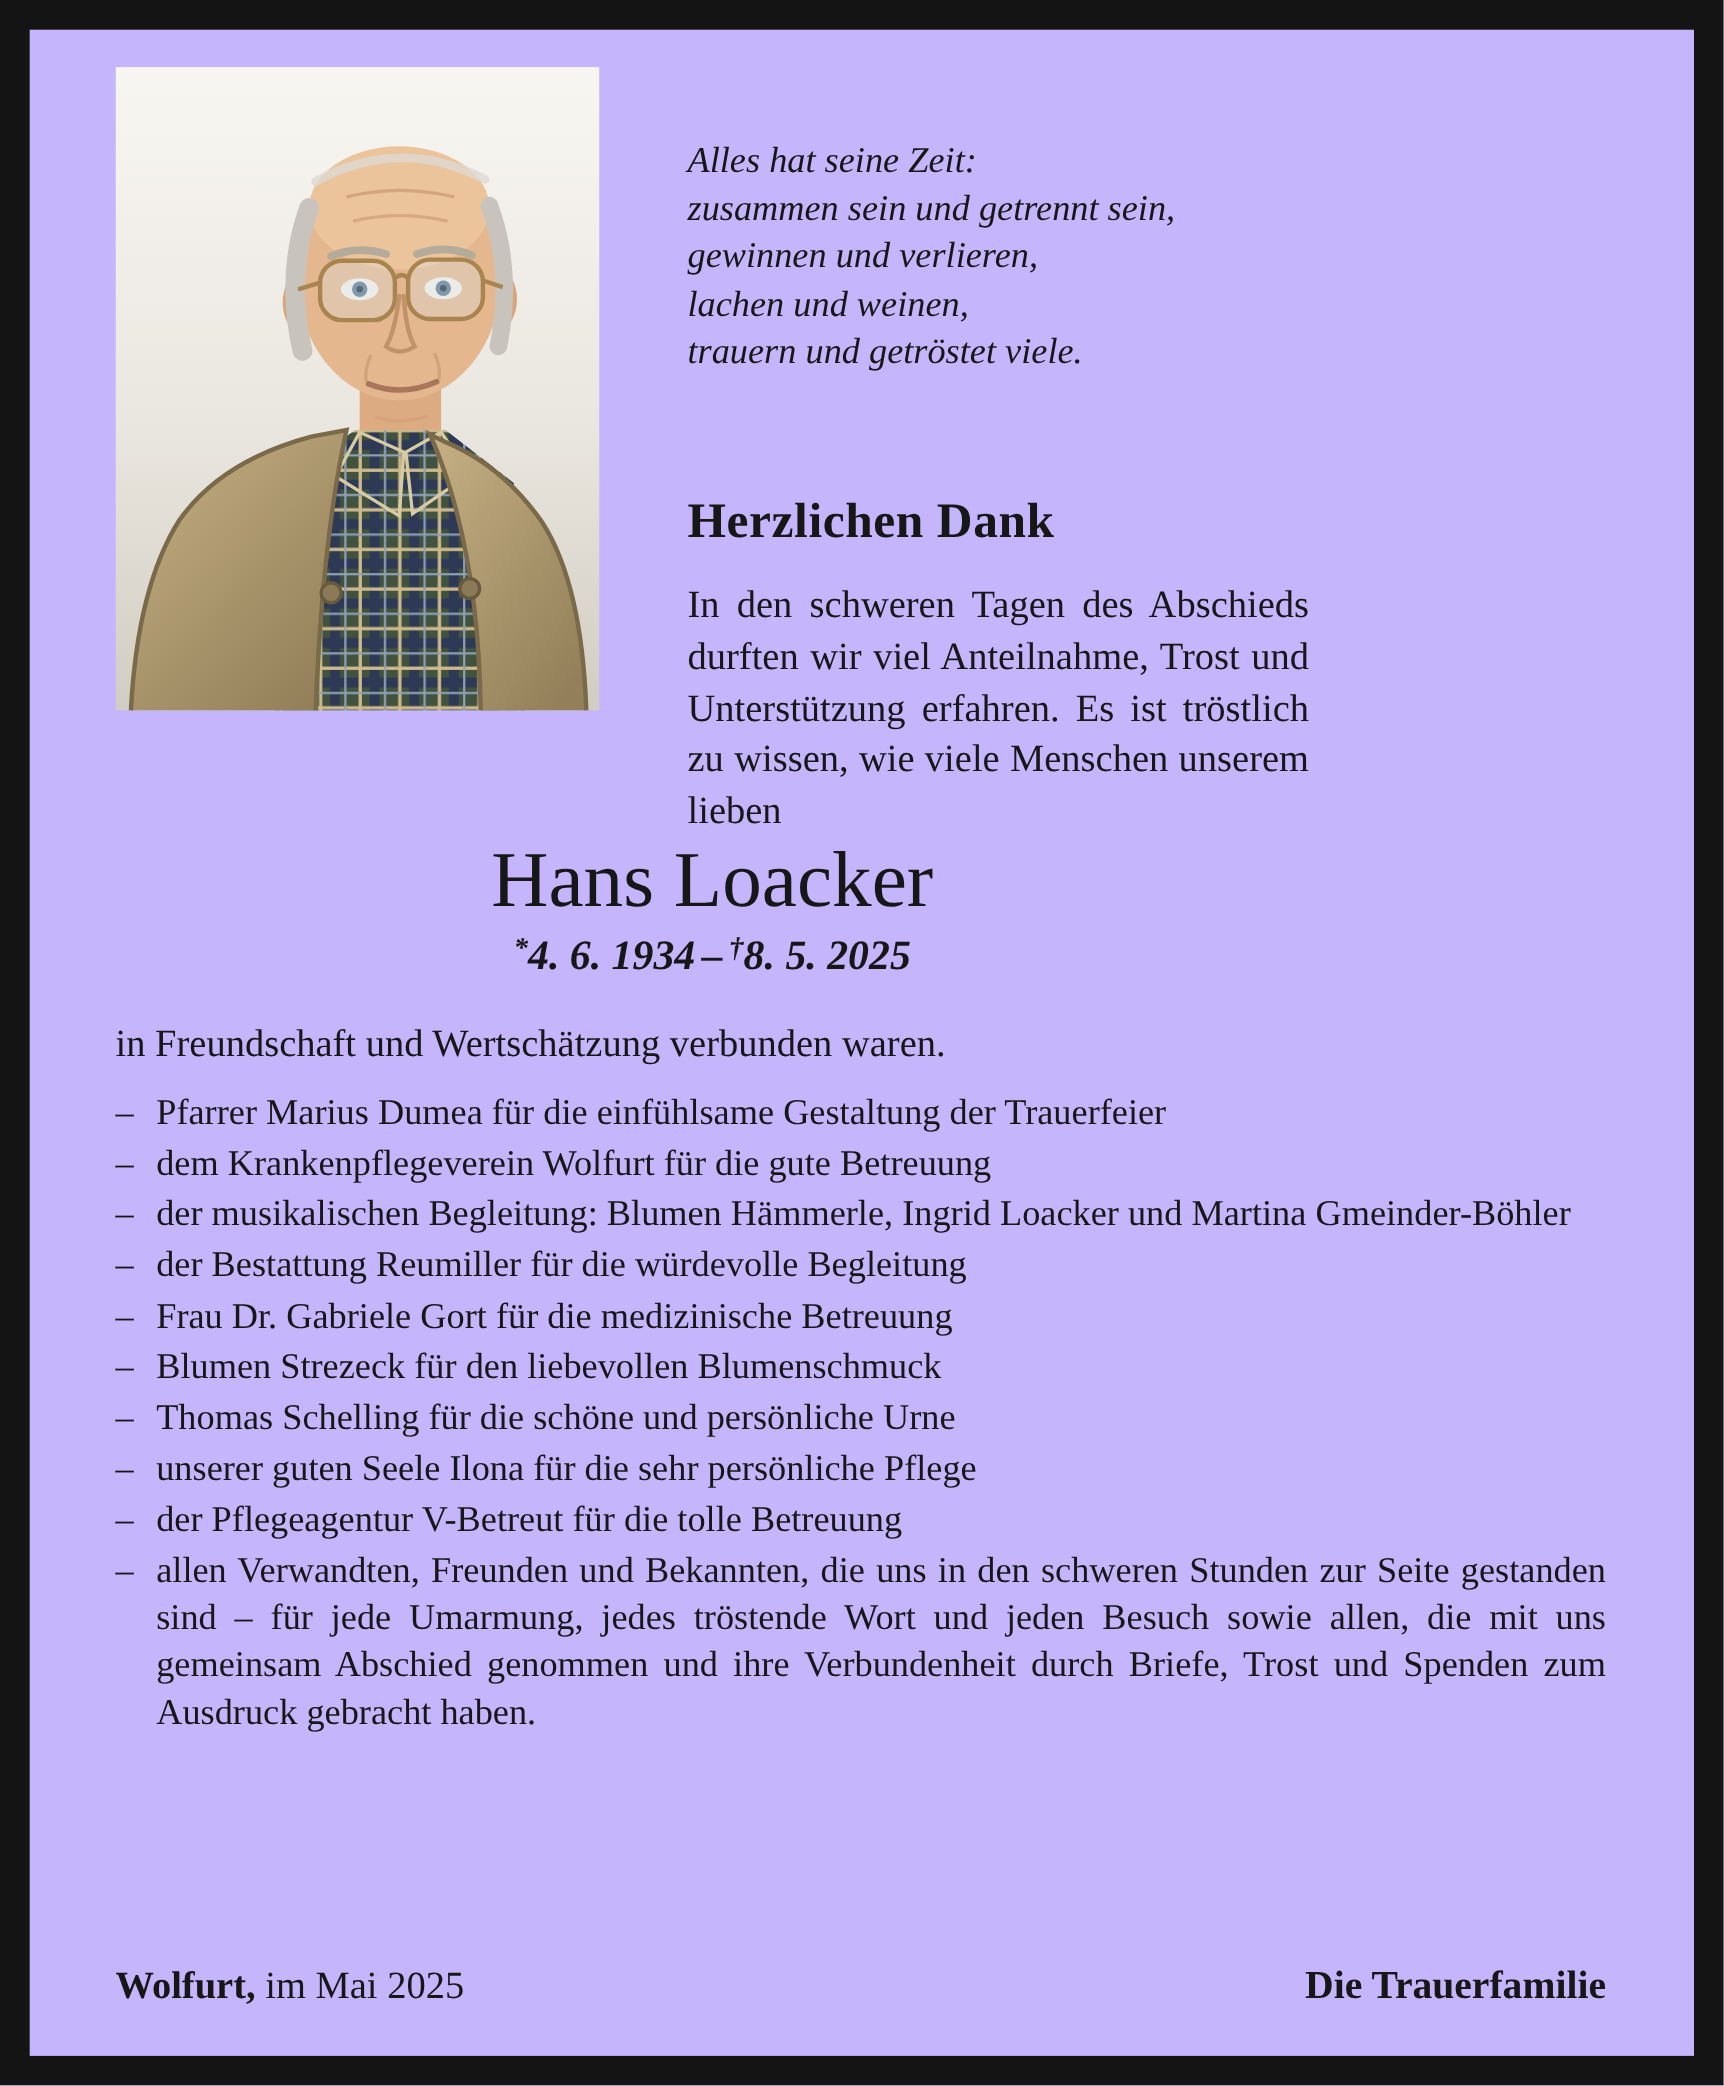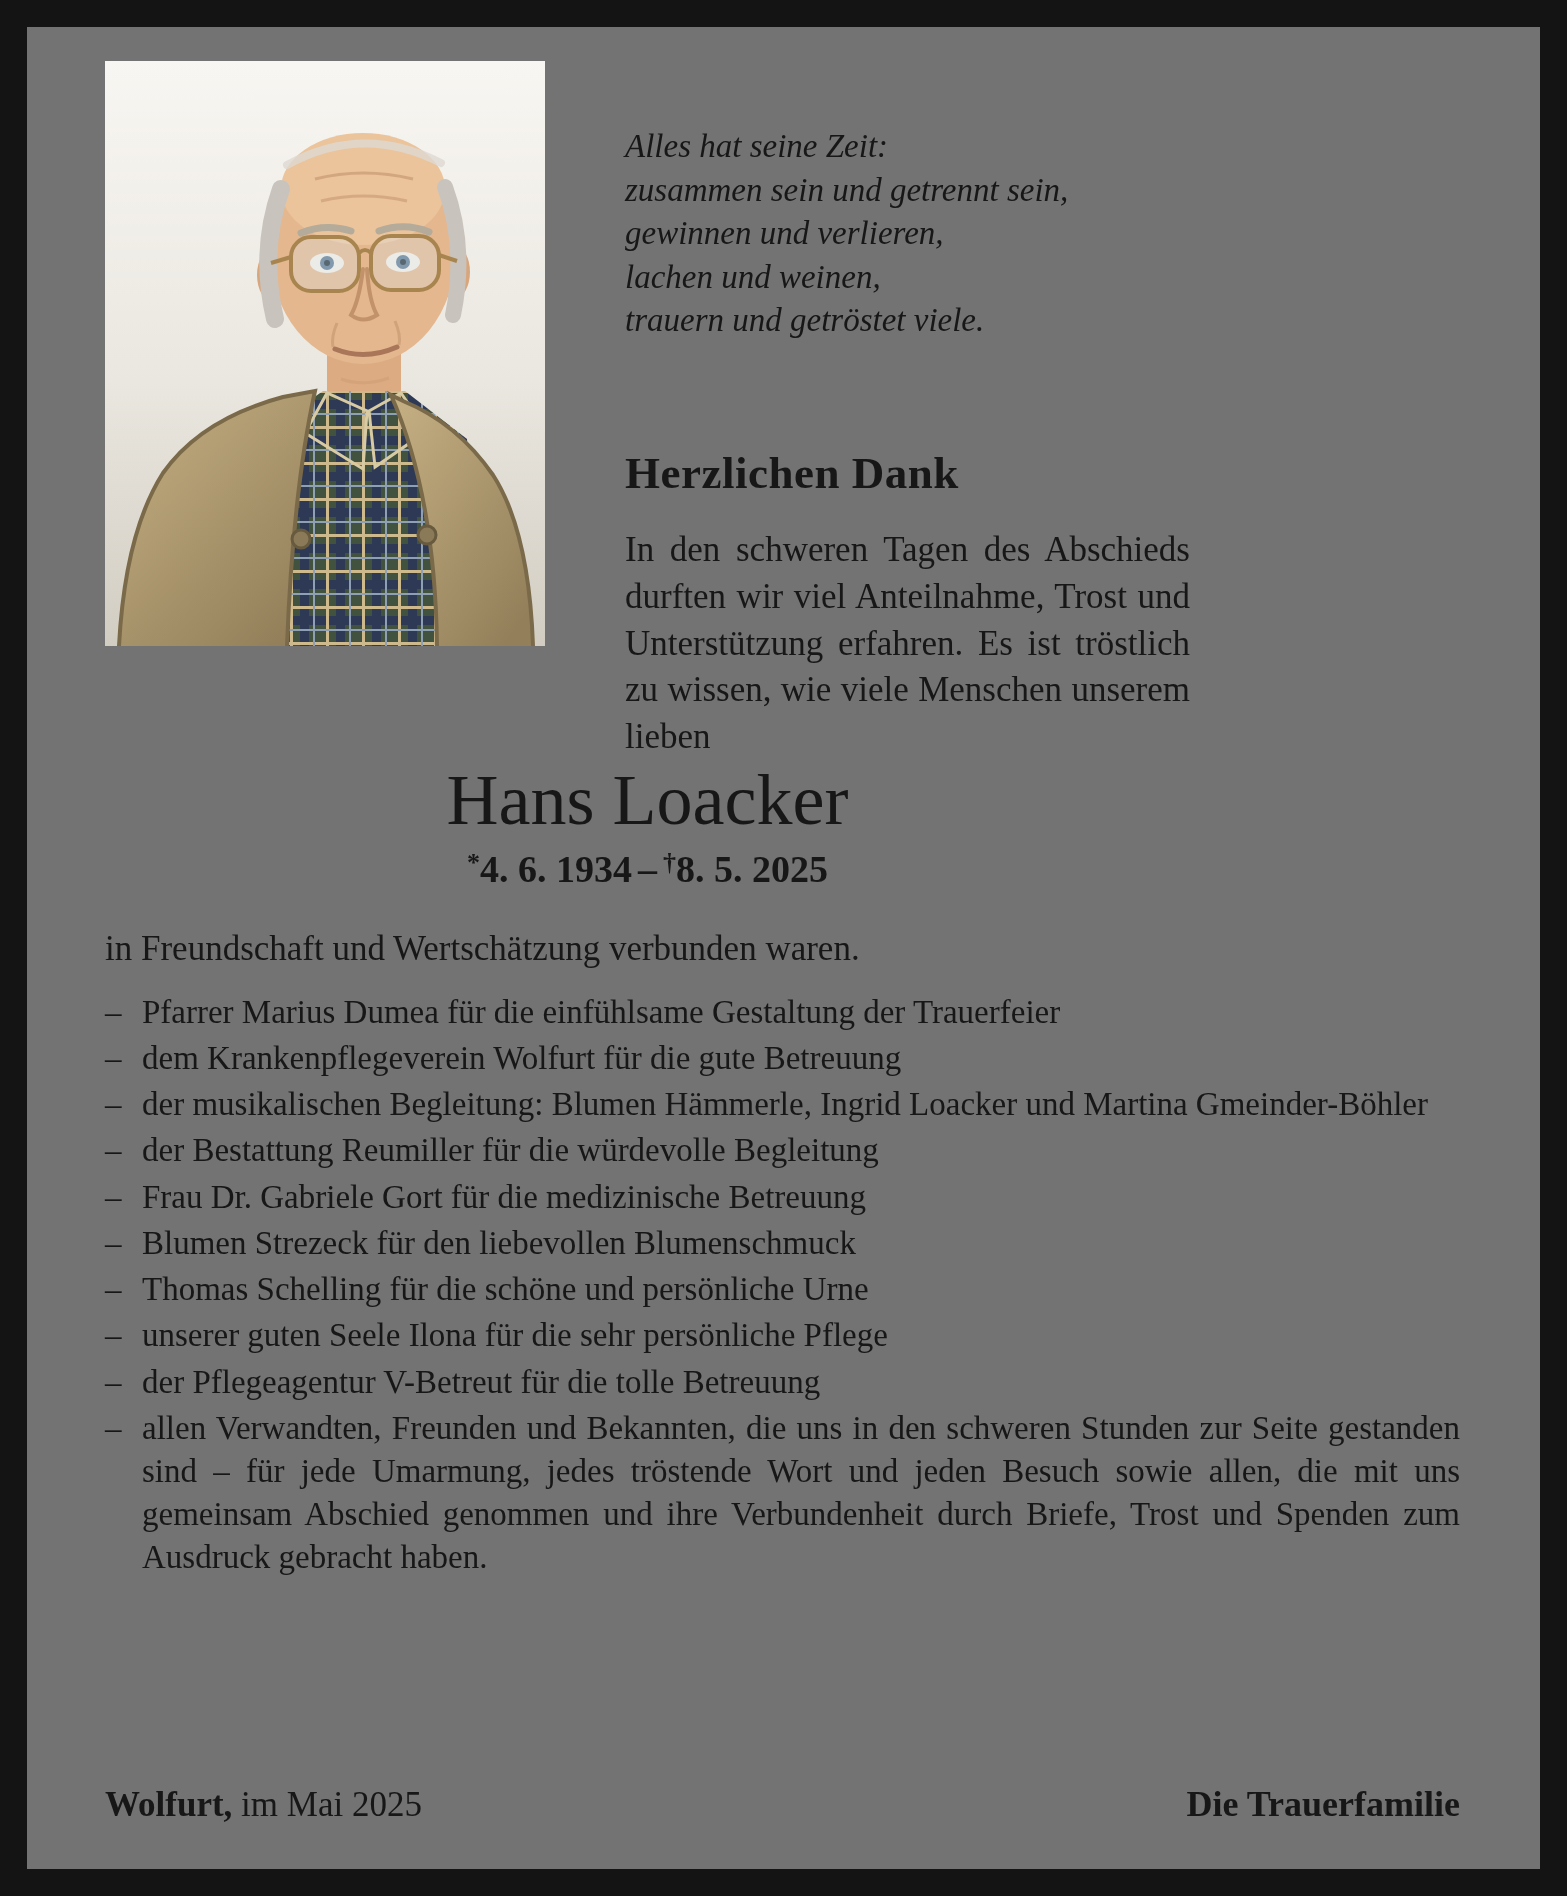--- a/index.html
+++ b/index.html
@@ -2,21 +2,21 @@
 <html><head>
 <meta charset="utf-8">
 <style>
   * { margin: 0; padding: 0; box-sizing: border-box; }
   html, body { background: #ffffff; }
   .page {
     position: relative;
     width: 1567px;
     height: 1896px;
     margin: 0 auto;
-    background: #737373;
+    background: #c4b5fd;
     border: 27px solid #141414;
     font-family: "Liberation Serif", serif;
     color: #171717;
     overflow: hidden;
   }
   .content { padding: 34px 80px 0 78px; }
 
   .photo-row { display: flex; gap: 80px; }
   .photo {
     width: 440px;
@@ -55,20 +55,21 @@
     text-align: center;
     font-size: 72px;
     font-weight: 400;
     line-height: 1.05;
   }
   .life-dates {
     margin-top: 8px;
     text-align: center;
     font-size: 38px;
     font-weight: 700;
+    font-style: italic;
   }
   .life-dates .sym {
     font-size: 26px;
     vertical-align: 11px;
     font-weight: 700;
   }
   .life-dates .dash { margin: 0 6px; }
 
   .connection {
     margin-top: 38px;

